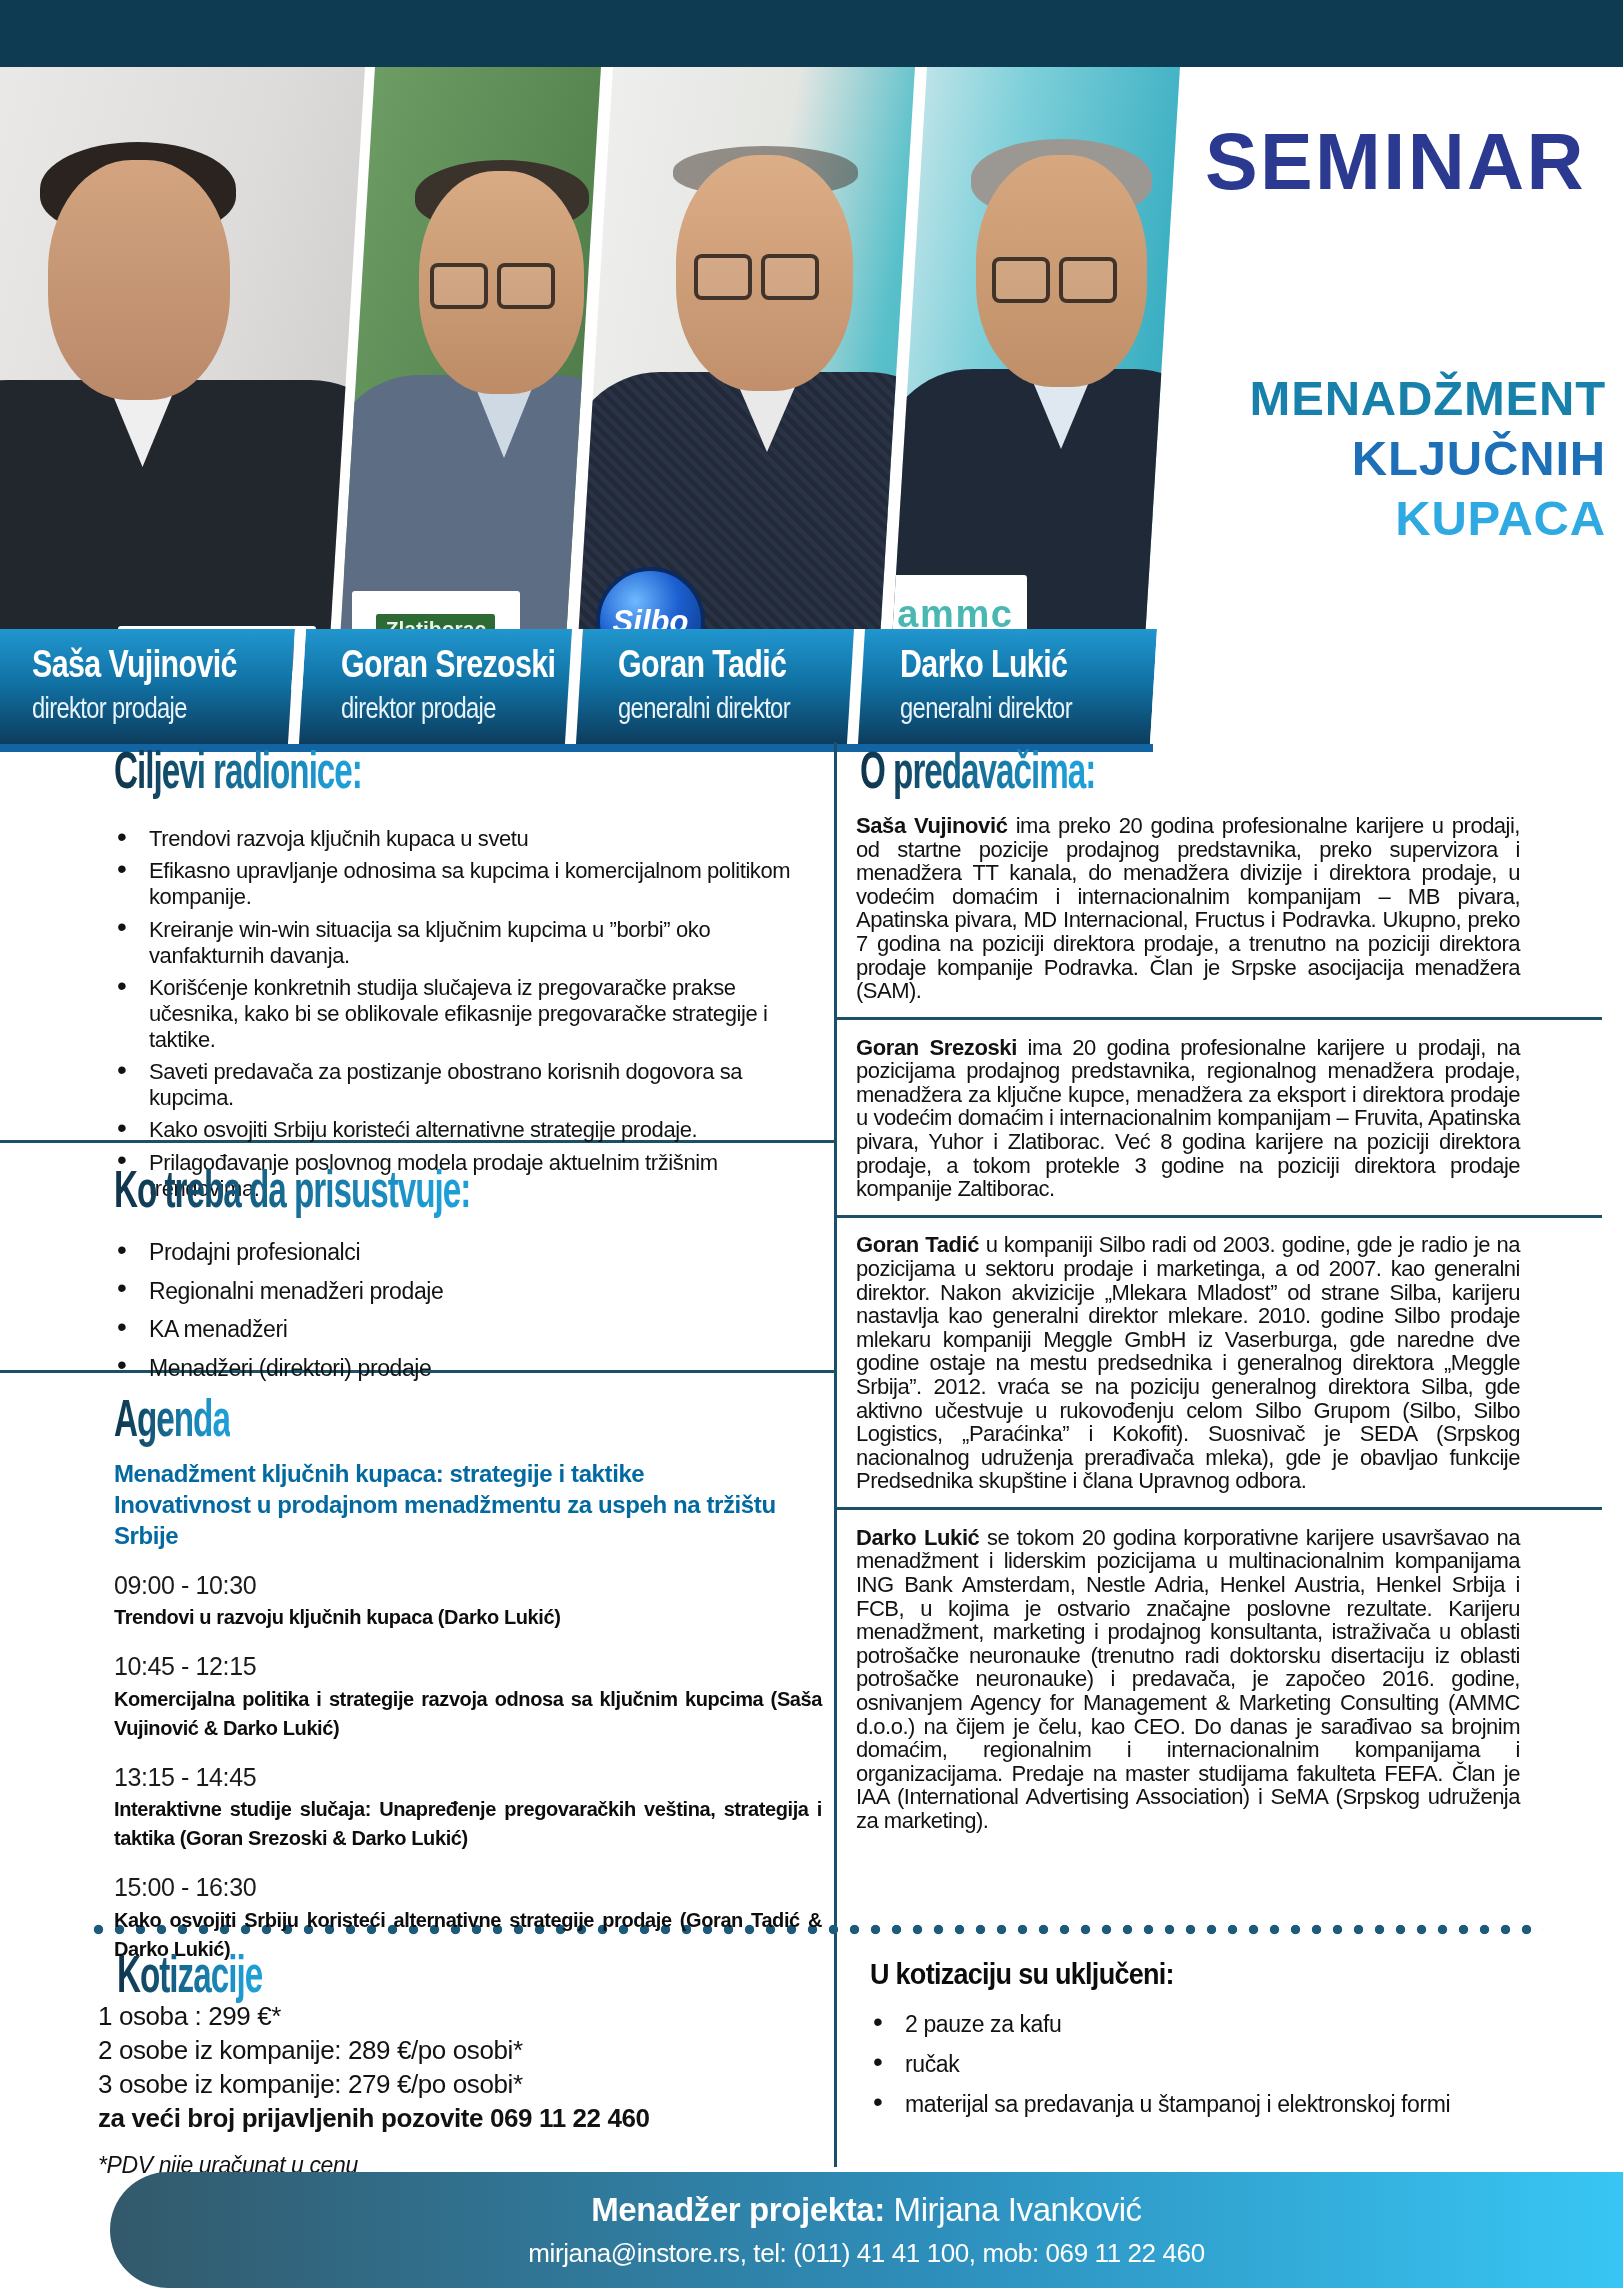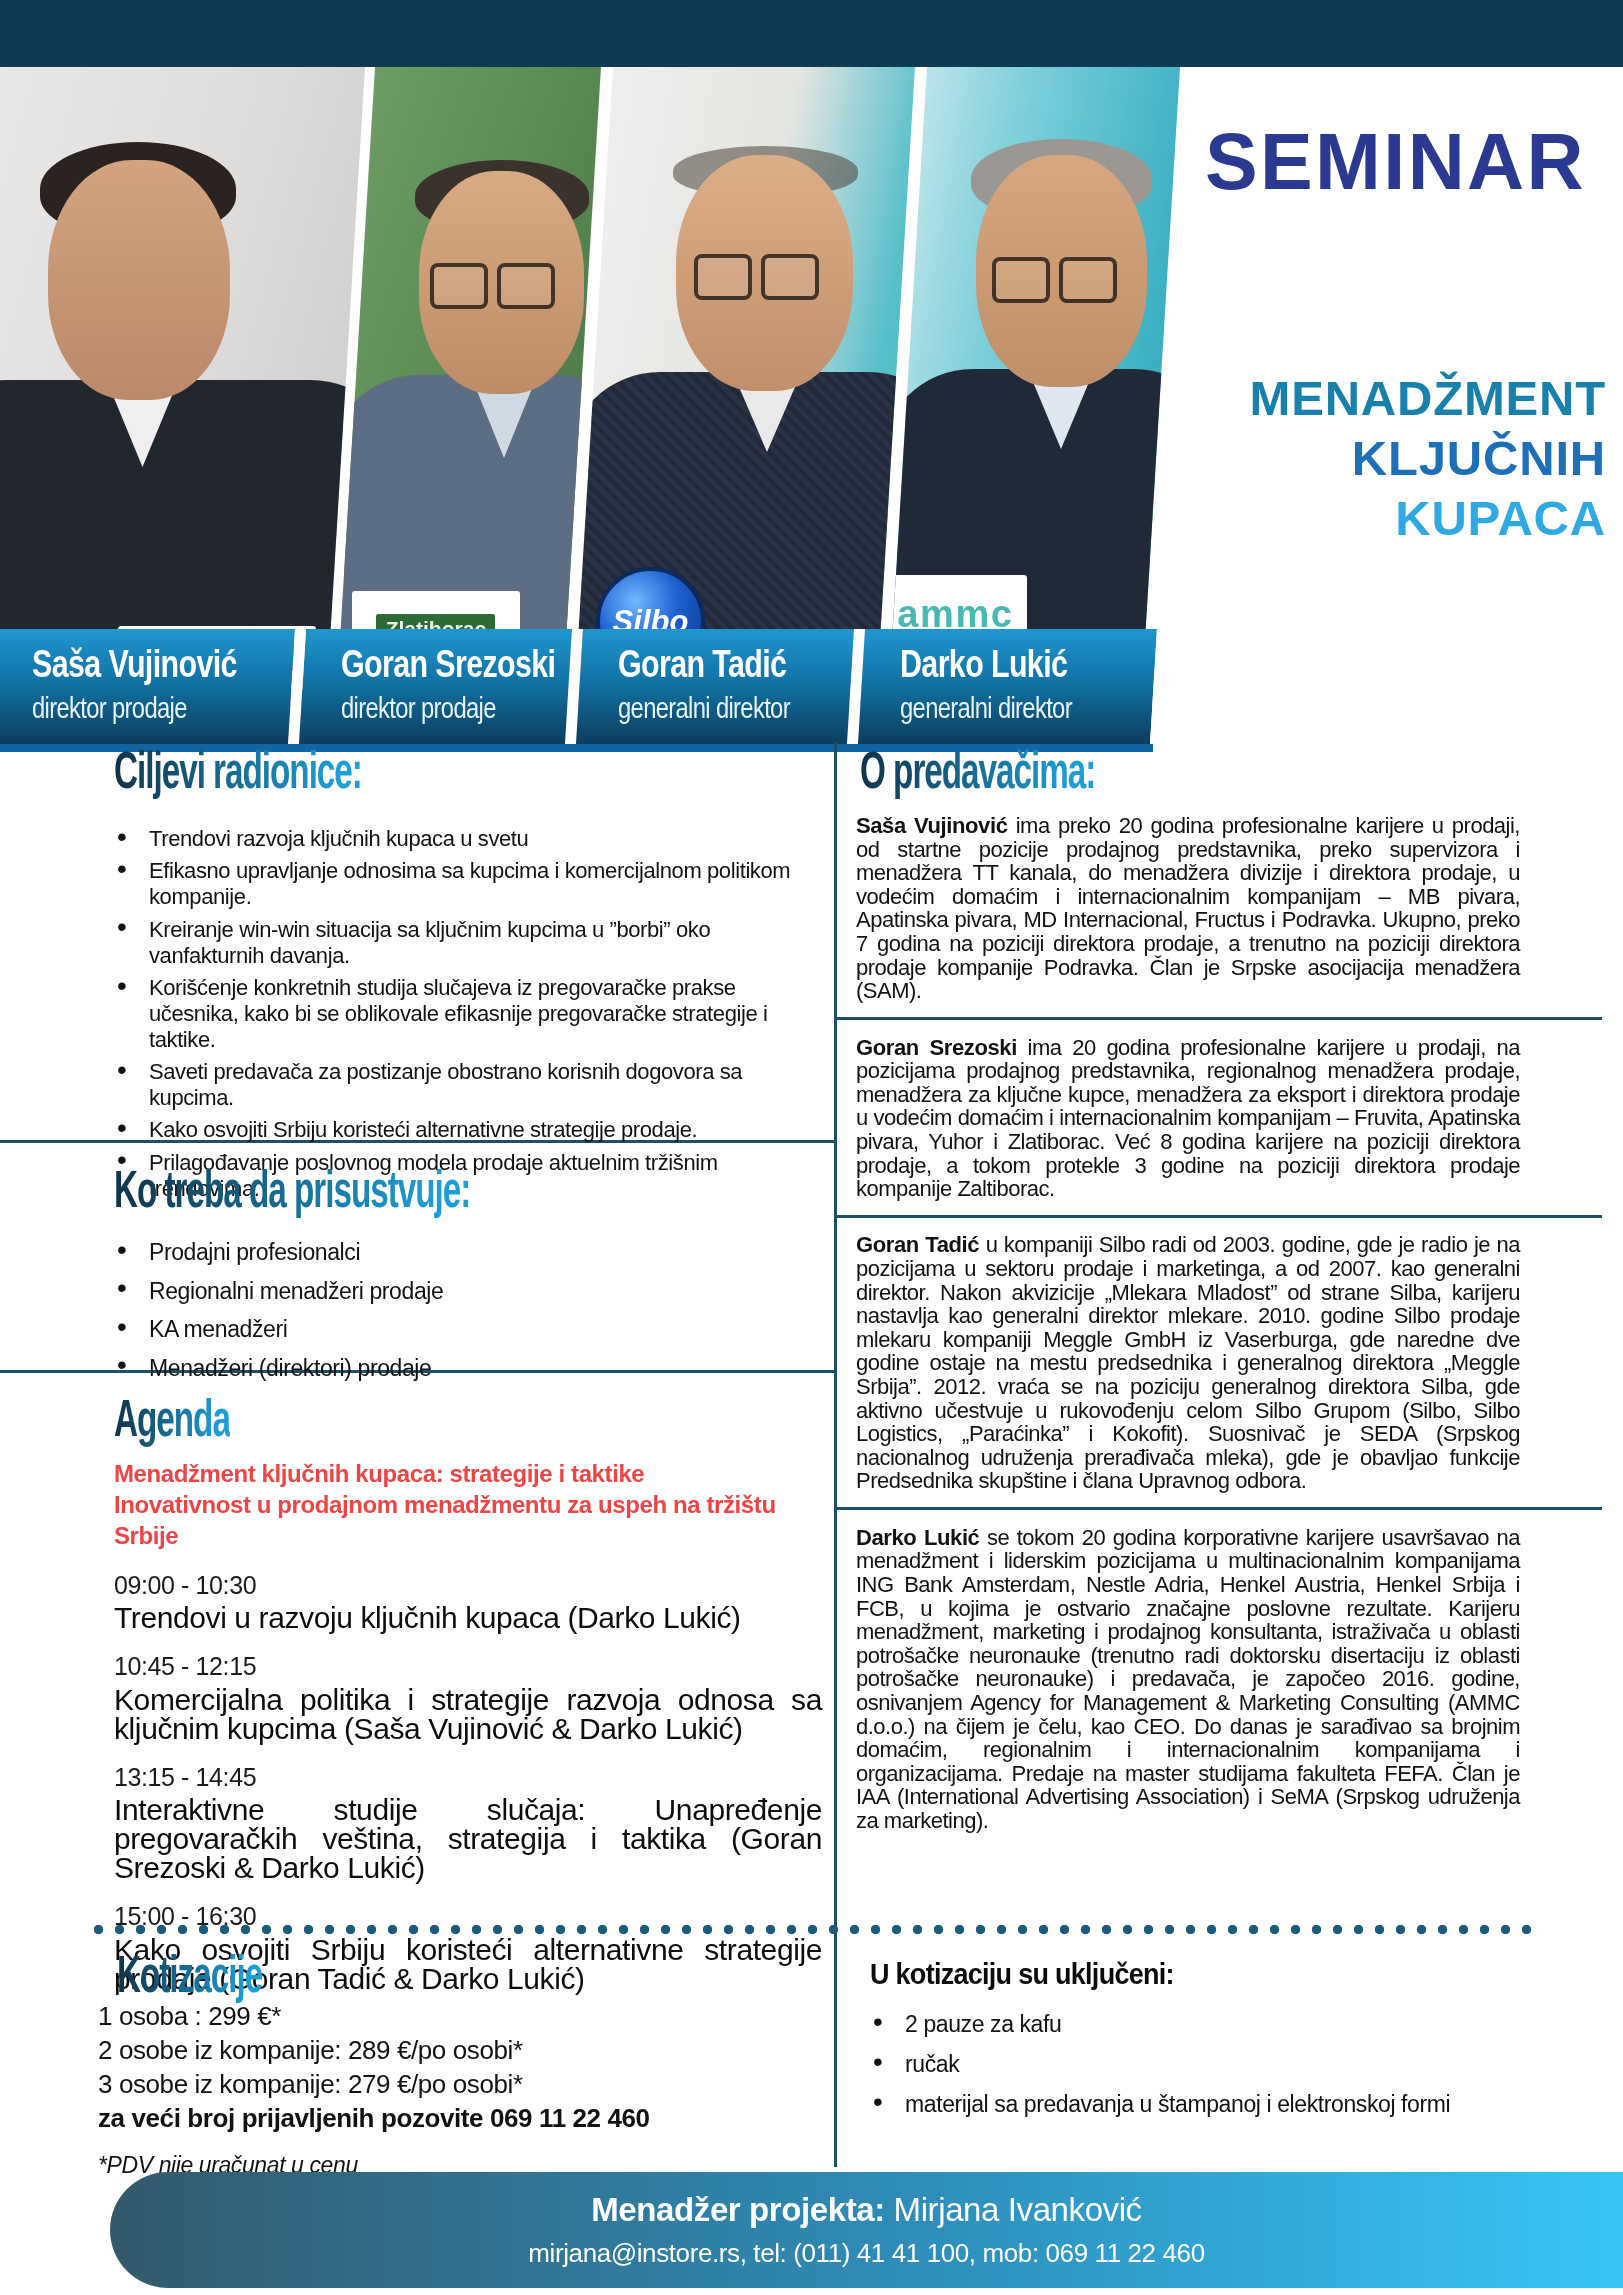--- a/index.html
+++ b/index.html
@@ -108,24 +108,24 @@
           background-size:21px 11px;background-repeat:repeat-x;}
 
   
   .list{position:absolute;left:114px;width:707px;}
   .item{position:relative;padding-left:35px;margin-bottom:6.3px;font-size:22px;line-height:26px;
         letter-spacing:-0.4px;color:#121212;}
   .item::before{content:"\2022";position:absolute;left:3.1px;top:-2.4px;font-size:28px;color:#121212;}
   .aud .item{margin-bottom:12.6px;font-size:23px;}
 
   .agenda-body{position:absolute;left:114px;top:1458px;width:708px;}
-  .ag-intro{font-weight:bold;font-size:24px;line-height:31px;letter-spacing:-0.4px;color:#ef4444;}
+  .ag-intro{font-weight:bold;font-size:24px;line-height:31px;letter-spacing:-0.4px;color:#0369a1;}
   .session{margin-top:19.6px;}
   .s-time{font-size:25px;letter-spacing:-0.4px;color:#1b1b1b;}
-  .s-title{font-weight:normal;font-size:30px;line-height:29px;margin-top:3.9px;text-align:justify;
+  .s-title{font-weight:bold;font-size:20px;line-height:29px;margin-top:3.9px;text-align:justify;
            letter-spacing:-0.4px;color:#0d0d0d;}
 
   
   .bios{position:absolute;left:856px;top:814px;width:664px;}
   .bio{margin:0;font-size:22px;line-height:23.6px;letter-spacing:-0.5px;text-align:justify;color:#121212;}
   .bio b{letter-spacing:-0.4px;}
 
   
   .pricing{position:absolute;left:98px;top:1999px;width:722px;font-size:26px;line-height:34px;
            letter-spacing:-0.4px;color:#121212;}

